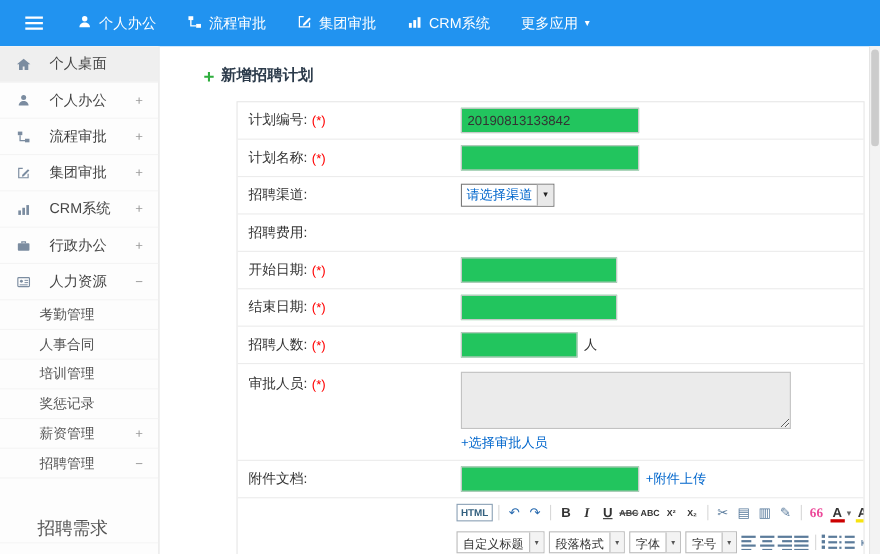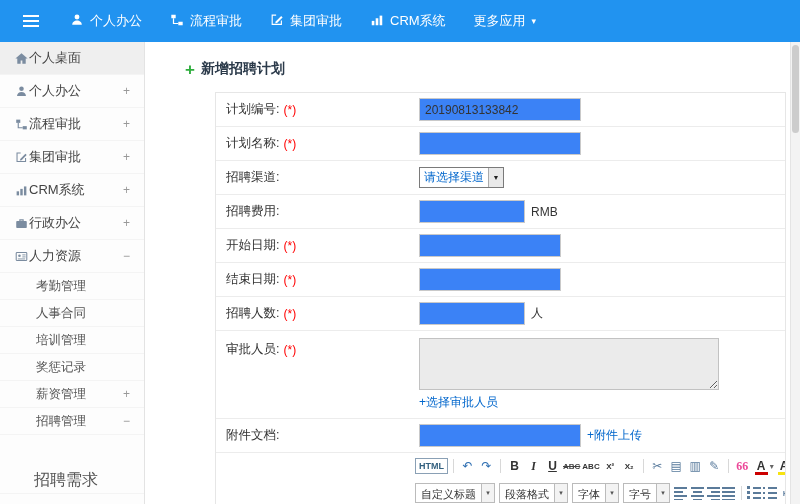--- a/index.html
+++ b/index.html
@@ -16,21 +16,21 @@
     padding:0 14px; height:100%; cursor:pointer; }
   .nav-caret { font-size:9px; color:#fff; }
 
   
   .body { display:flex; height:462px; position:relative; }
   .sidebar { width:145px; background:#fdfdfd; border-right:1px solid #e3e3e3;
     height:100%; flex-shrink:0; overflow:hidden; }
   .main { flex:1; padding:18px 14px 0 40px; position:relative; overflow:hidden; }
 
   
-  .side-item { position:relative; display:flex; align-items:center; gap:0;
+  .side-item { position:relative; display:flex; align-items:center; gap:16px;
     cursor:pointer; color:#444; border-bottom:1px solid #f4f4f4; }
   .lvl0 { height:33px; padding-left:14px; font-size:13px; }
   .lvl1 { height:27px; padding-left:36px; font-size:12.5px; color:#555; }
   .lvl2 { height:26px; padding-left:34px; font-size:16px; color:#555;margin-top:33px; }
   .side-item.active { background:#efefef; }
   .sicon { display:flex; align-items:center; width:15px; justify-content:center; }
   .suffix { position:absolute; right:14px; color:#999; font-size:12px; }
 
   
   .page-title { display:flex; align-items:center; gap:6px; font-size:14px;
@@ -41,21 +41,21 @@
   .form { margin:14px 0 0 30px; border:1px solid #e6e6e6; background:#fff; }
   .form-row { display:flex; border-bottom:1px solid #ececec; min-height:34px; align-items:center; }
   .form-row:last-child { border-bottom:none; }
   .cell-label { width:195px; padding-left:10px; font-size:12.5px; color:#333;
     flex-shrink:0; display:flex; align-items:center; gap:4px; }
   .req { color:#f00; font-size:12px; }
   .cell-field { flex:1; padding:5px 8px; display:flex; align-items:center; gap:6px;
     font-size:12px; color:#333; min-width:0; }
   .cell-field.col { flex-direction:column; align-items:flex-start; padding:7px 8px; gap:4px; }
   input.text { height:23px; border:1px solid #c9c9c9; padding:0 5px; font-size:12px;
-    color:#333; background:#3b82f6; outline:none; }
+    color:#333; background:#22c55e; outline:none; }
   .w160 { width:162px; } .w140 { width:142px; } .w105 { width:106px; }
   .sel { display:inline-flex; align-items:center; border:1px solid #7a7a7a; height:21px;
     background:#fff; cursor:pointer; }
   .sel-text { color:#0066cc; font-size:12px; padding:0 4px; }
   .sel-arrow { width:15px; height:100%; background:#e9e9e9; border-left:1px solid #aaa;
     display:flex; align-items:center; justify-content:center; font-size:7px; color:#222; }
   .approver-box { width:300px; height:52px; background:#ebebeb; border:1px solid #c2c2c2;
     resize:both; font-family:inherit; }
   a.link { color:#0066cc; text-decoration:none; font-size:12px; cursor:pointer; }
 
@@ -306,24 +306,20 @@
             <span class="sel-text">请选择渠道</span>
             <span class="sel-arrow">▼</span>
           </span>
         </div>
       </div>
 
       <div class="form-row">
         <div class="cell-label">
           <span>招聘费用:</span>
         </div>
-        <div class="cell-field">
-          <input class="text w105" style="">
-          <span>RMB</span>
-        </div>
       </div>
 
       <div class="form-row">
         <div class="cell-label">
           <span>开始日期:</span>
           <span class="req">(*)</span>
         </div>
         <div class="cell-field">
           <input class="text w140" style="">
         </div>

